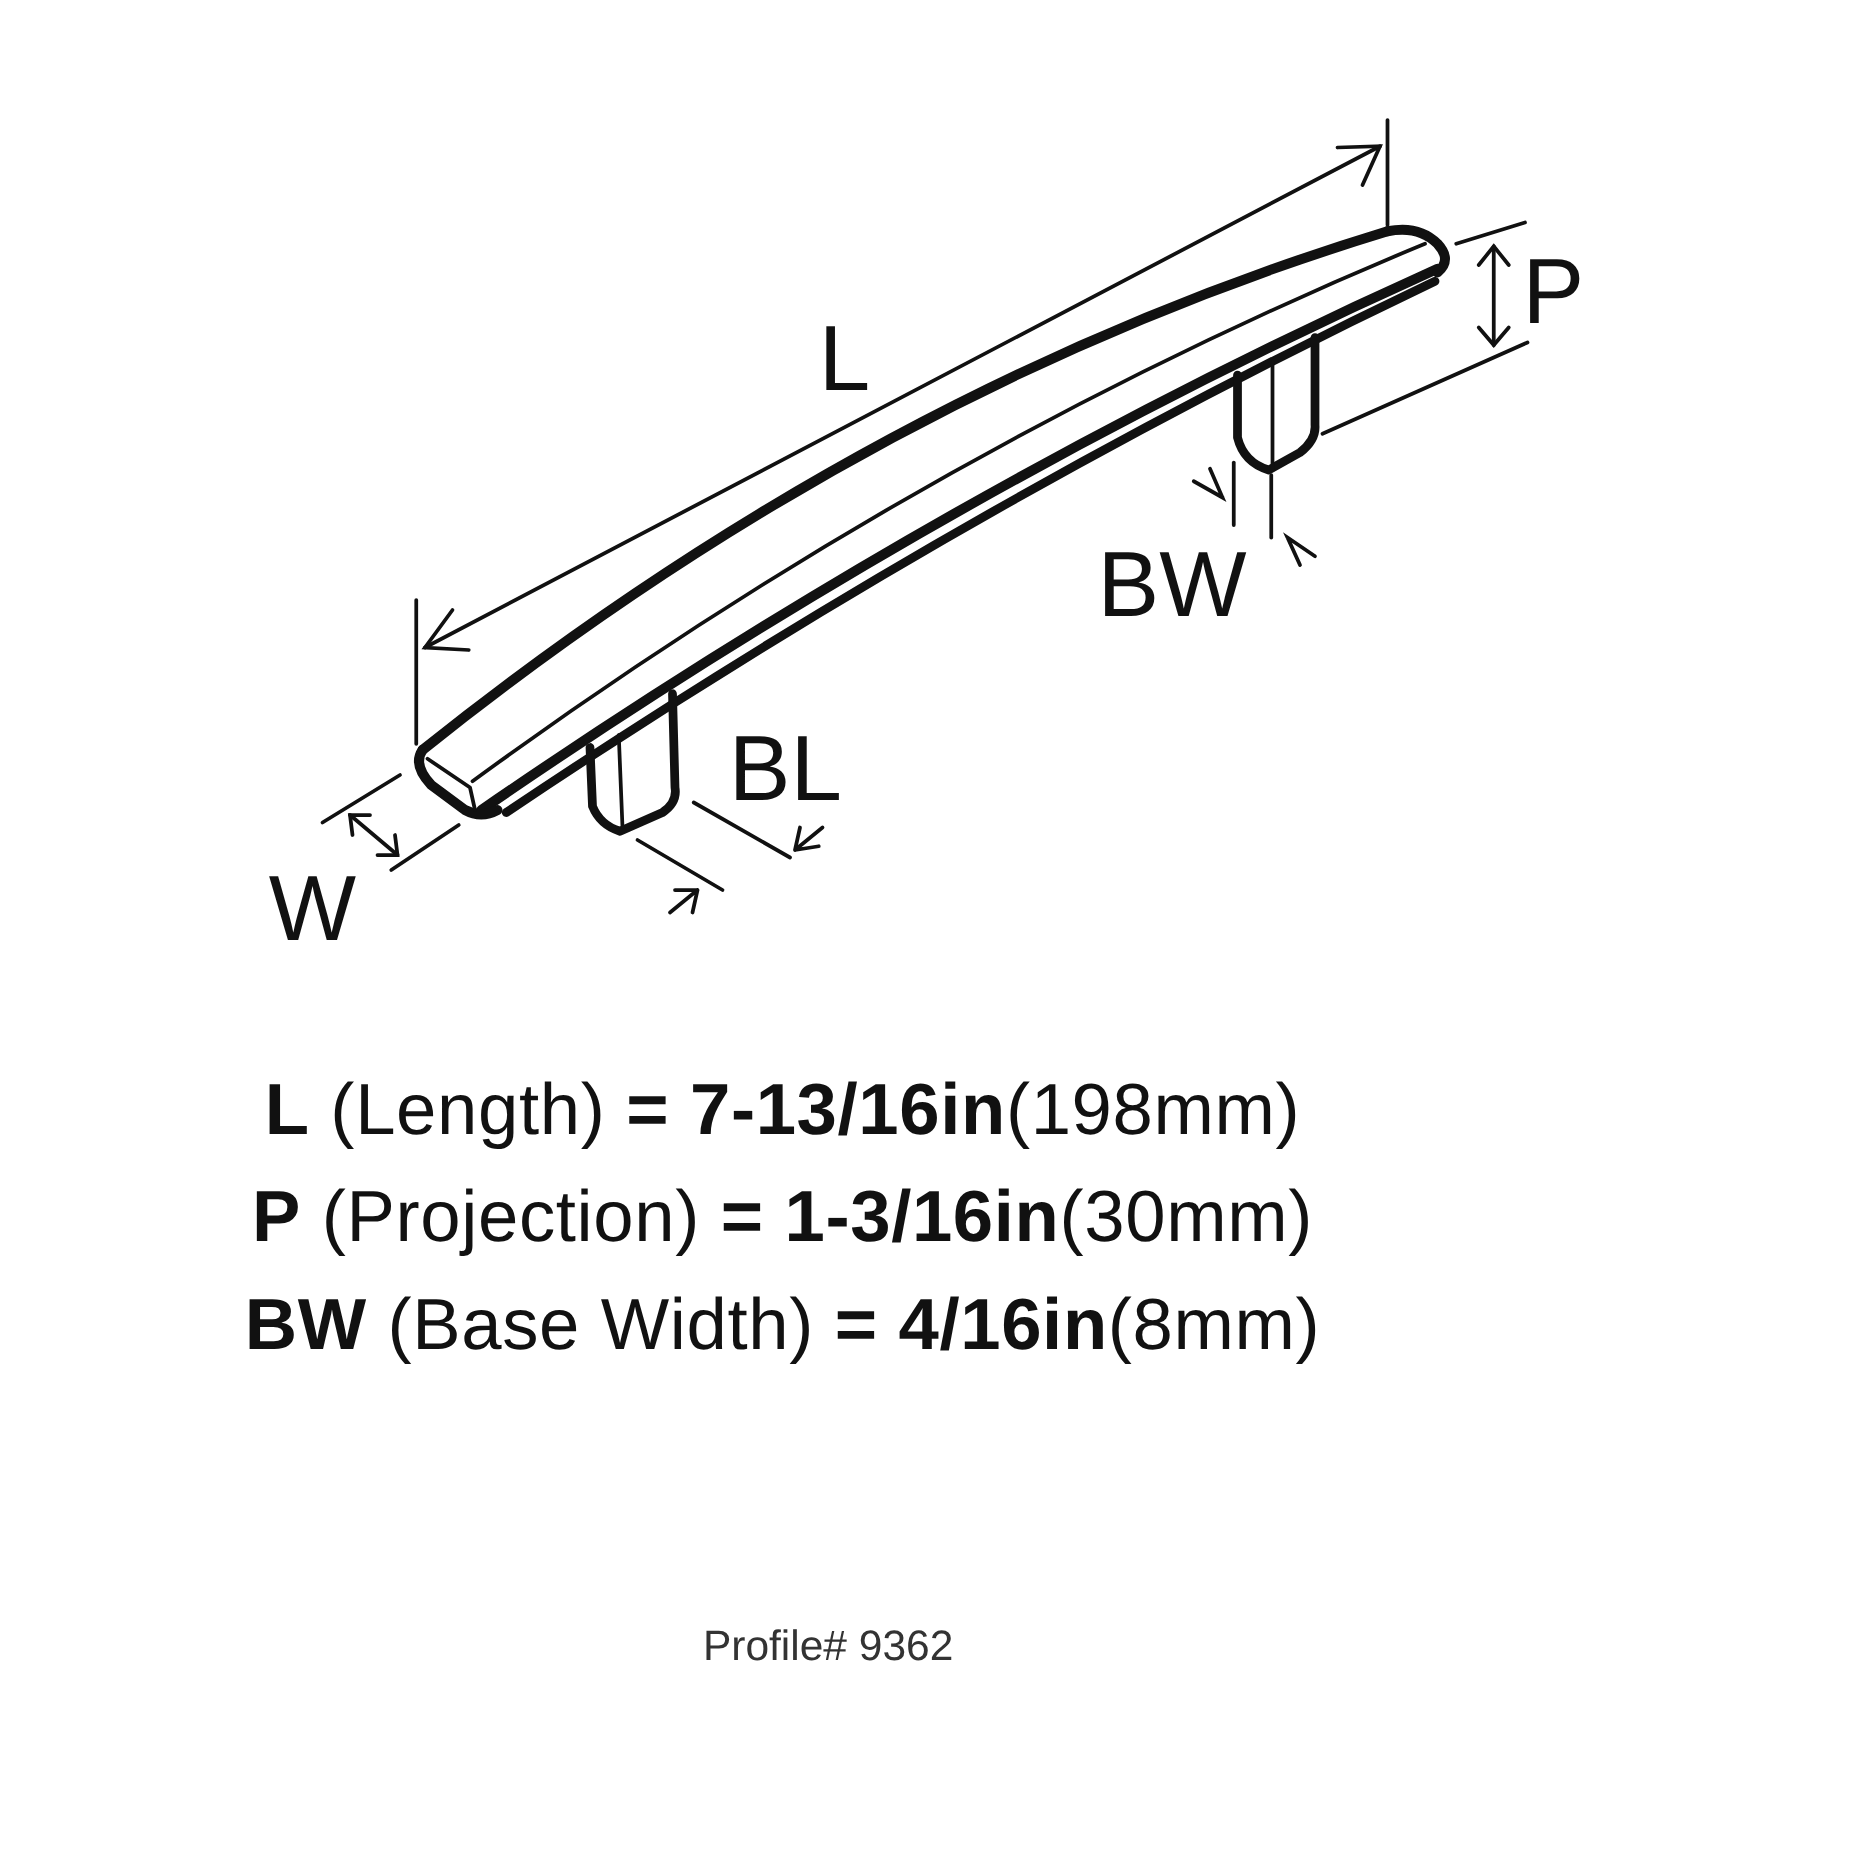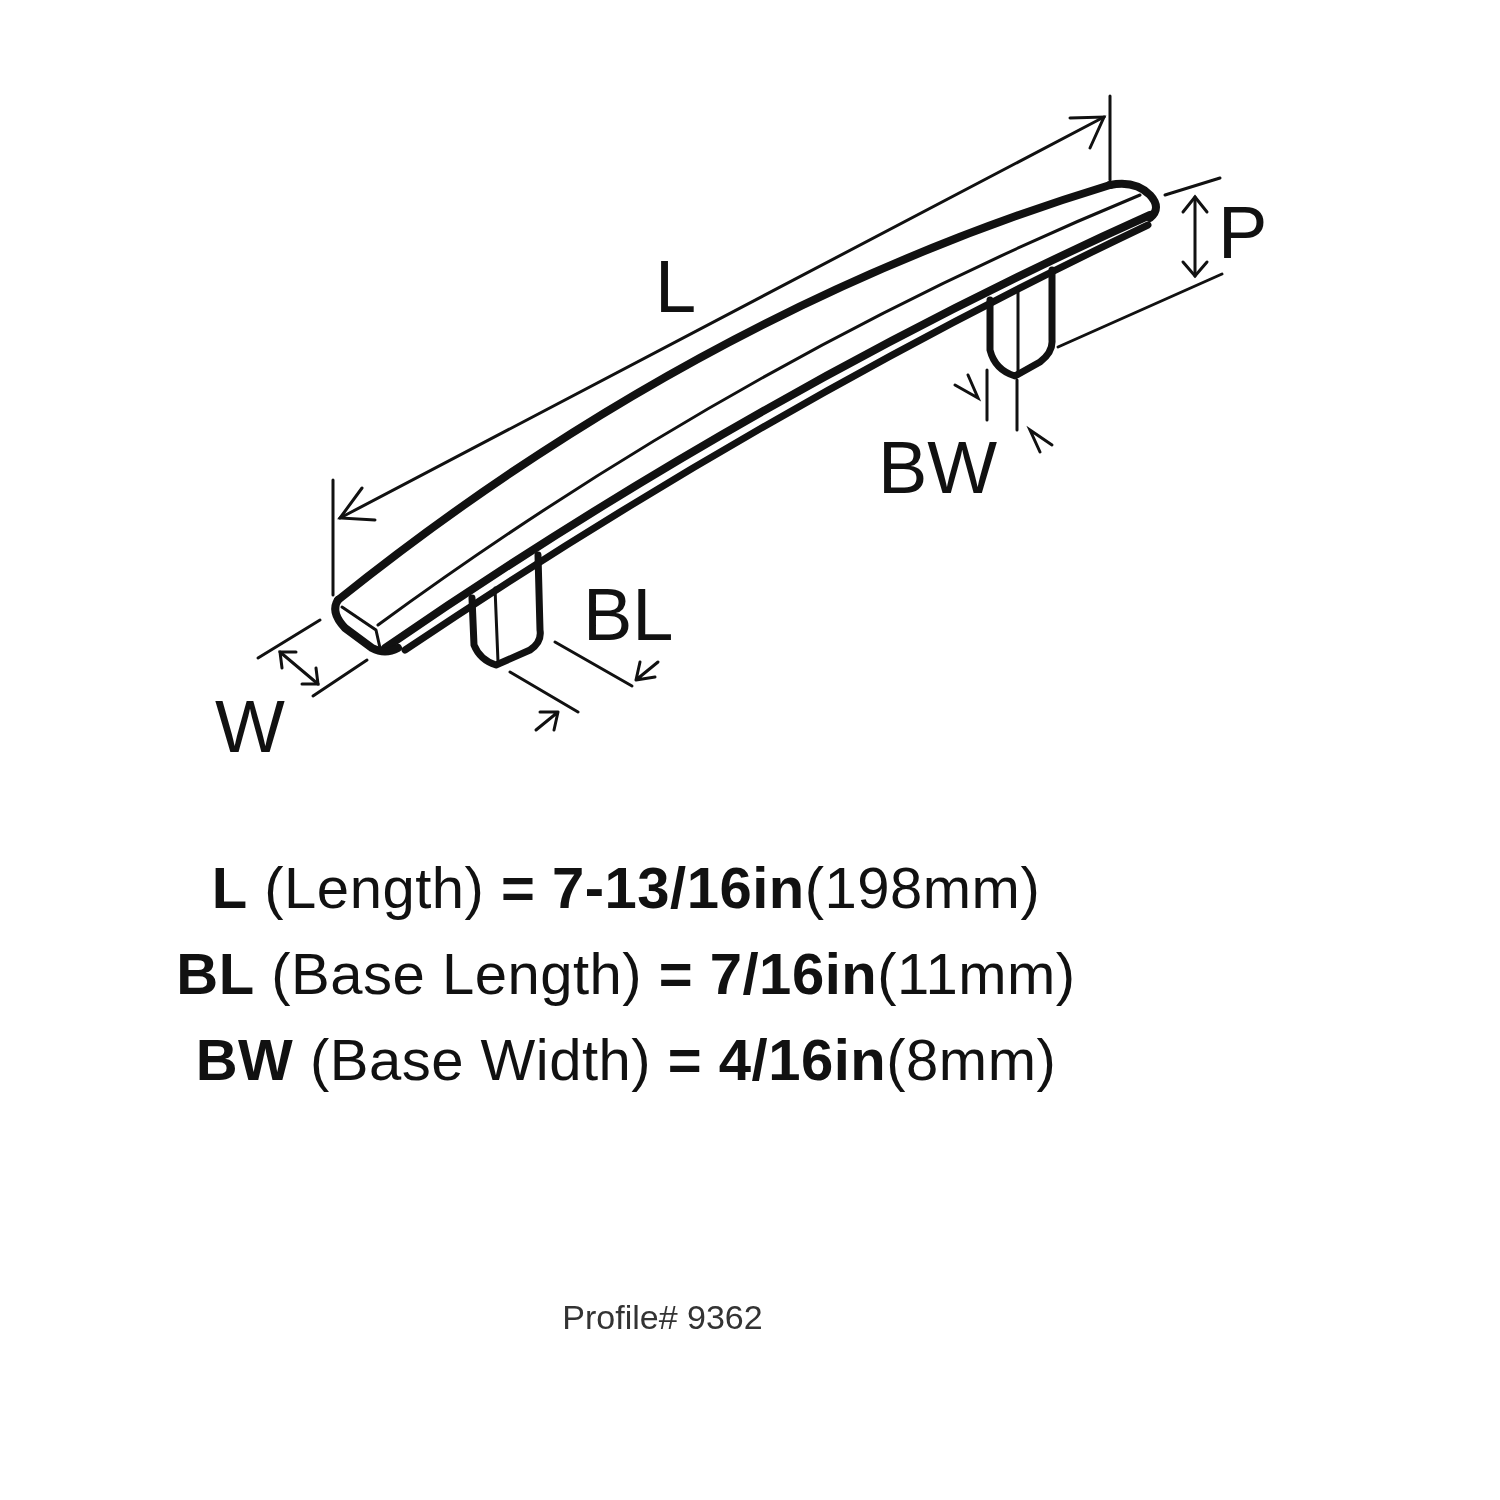--- a/index.html
+++ b/index.html
@@ -81,24 +81,24 @@
 </svg>
 
 <div id="specs">
   <div class="spec-line">
     <span class="spec-code">L</span>
     <span class="spec-name">(Length)</span>
     <span class="spec-eq">=</span>
     <span class="spec-in">7-13/16in</span><span class="spec-mm">(198mm)</span>
   </div>
   <div class="spec-line">
-    <span class="spec-code">BL</span>
-    <span class="spec-name">(Base Length)</span>
+    <span class="spec-code">P</span>
+    <span class="spec-name">(Projection)</span>
     <span class="spec-eq">=</span>
-    <span class="spec-in">7/16in</span><span class="spec-mm">(11mm)</span>
+    <span class="spec-in">1-3/16in</span><span class="spec-mm">(30mm)</span>
   </div>
   <div class="spec-line">
     <span class="spec-code">BW</span>
     <span class="spec-name">(Base Width)</span>
     <span class="spec-eq">=</span>
     <span class="spec-in">4/16in</span><span class="spec-mm">(8mm)</span>
   </div>
 </div>
 
 <div id="profile">Profile# 9362</div>

